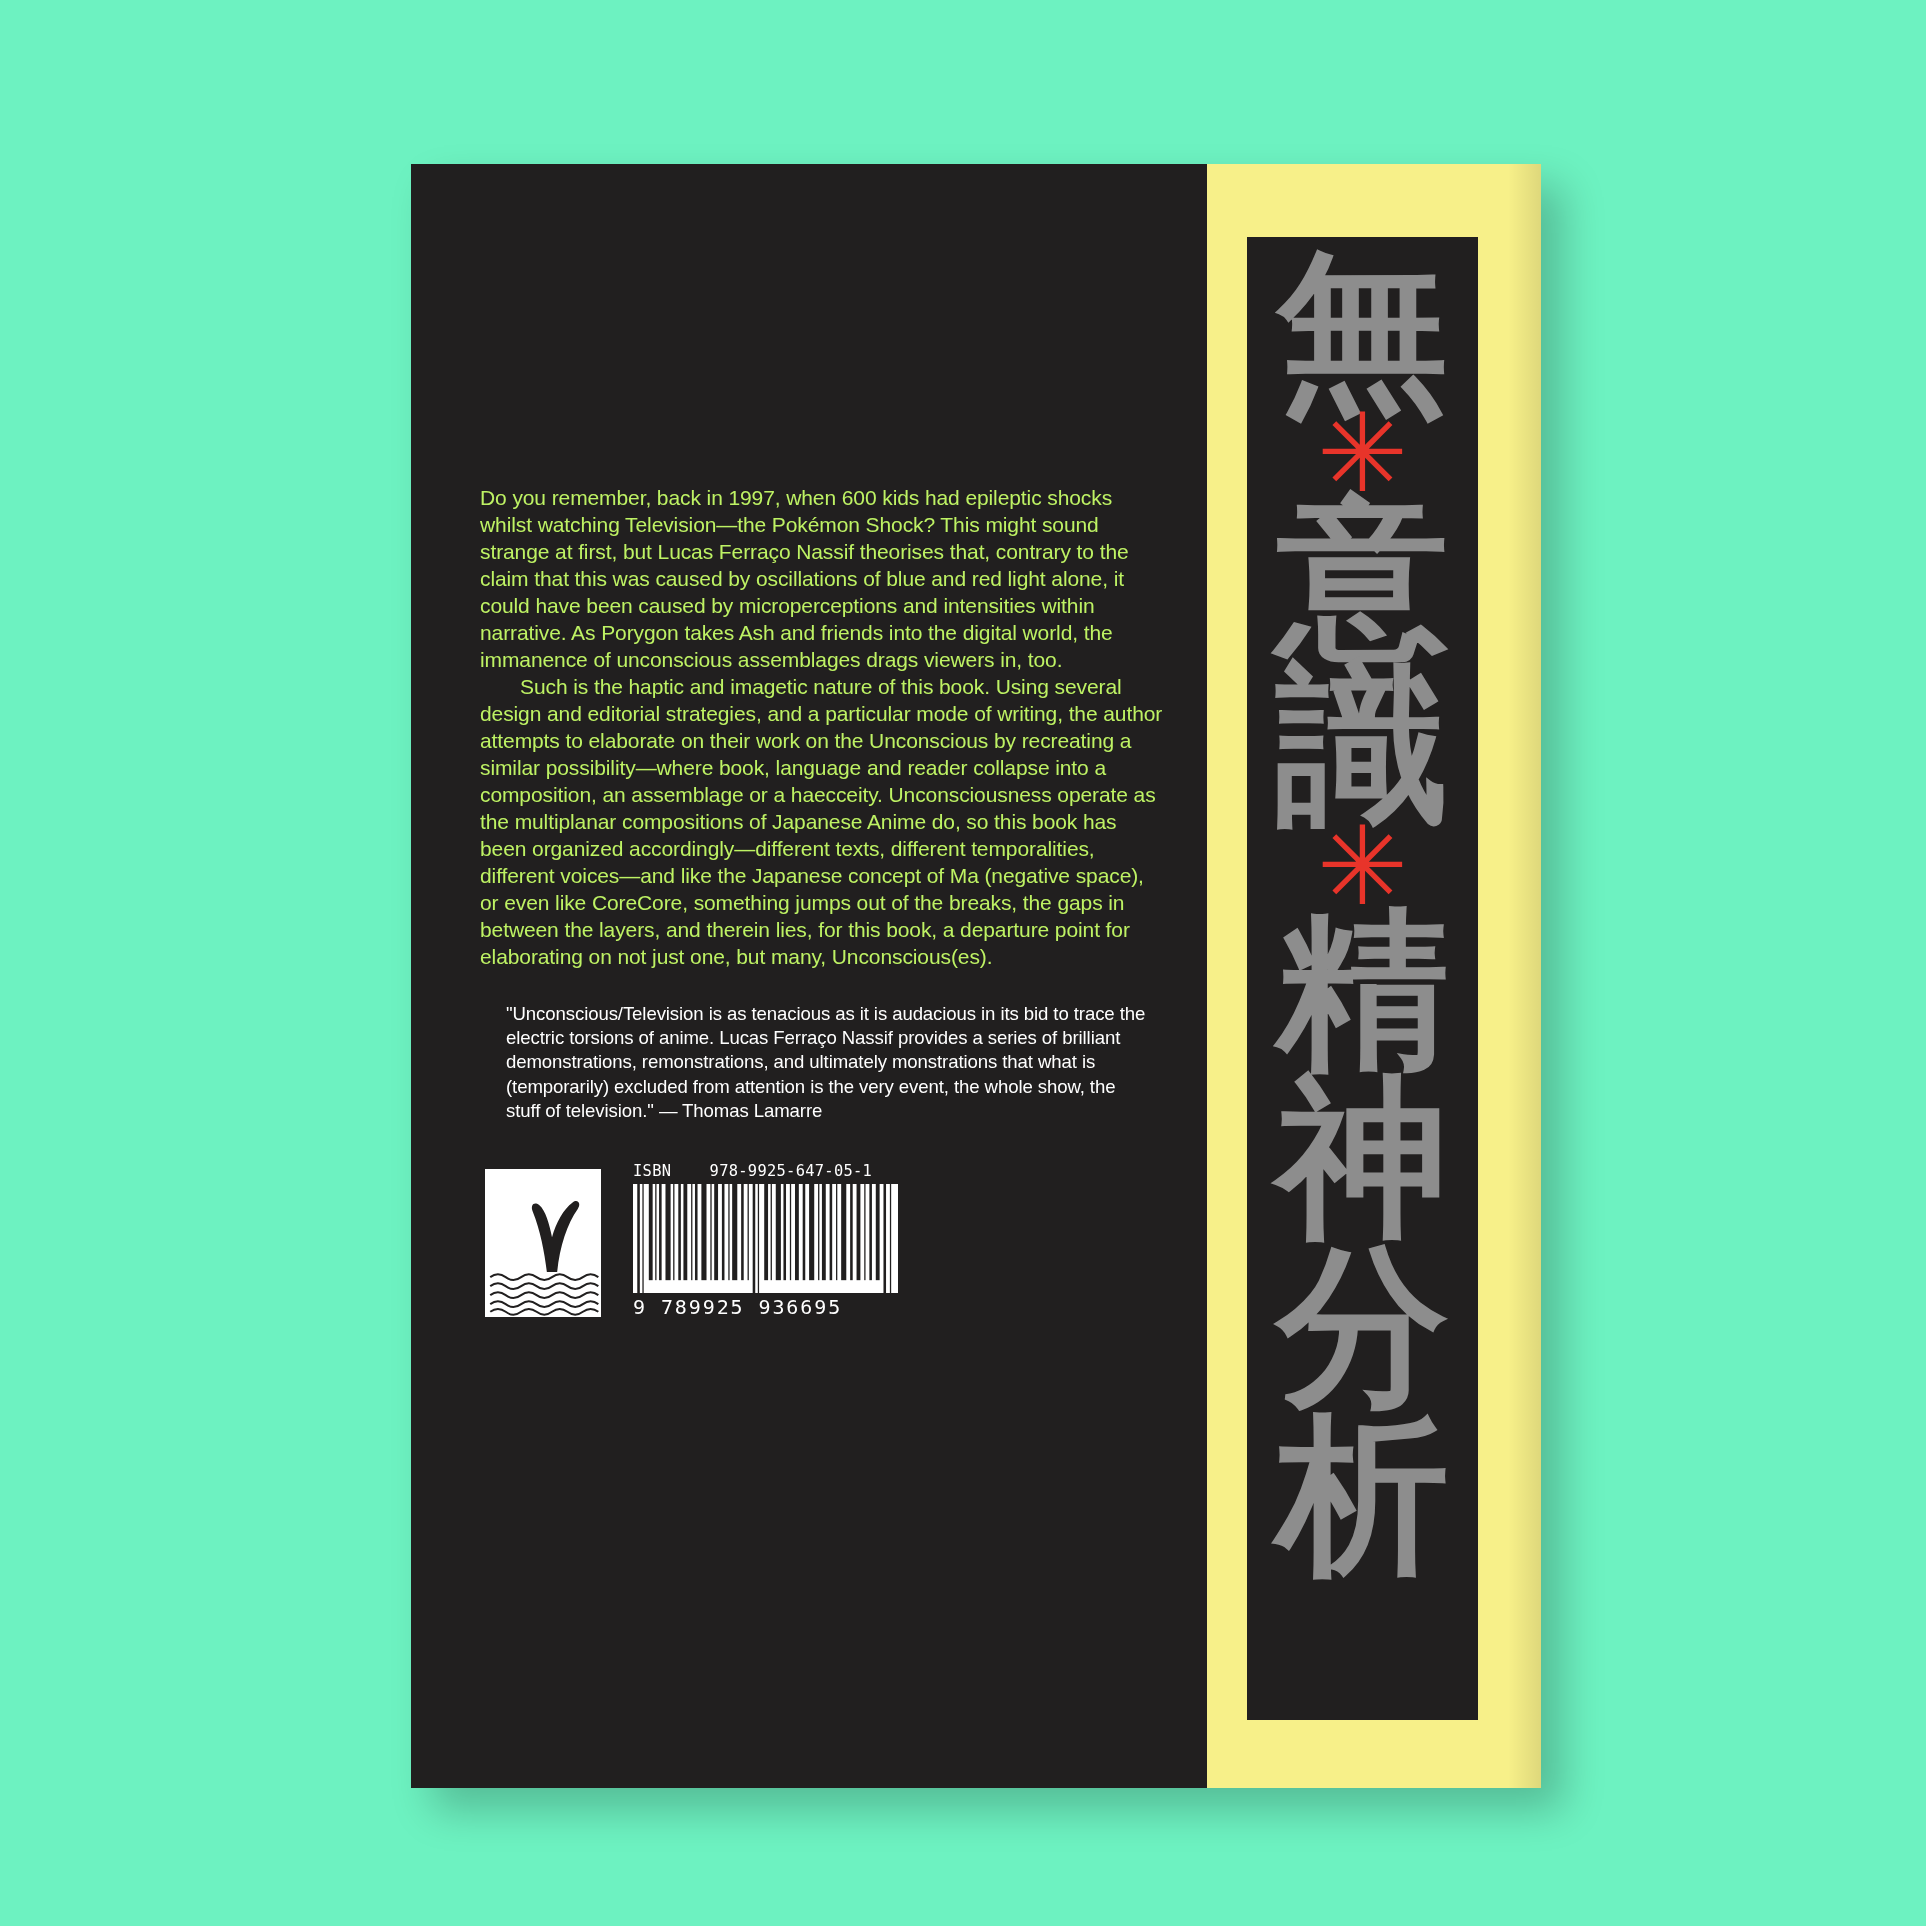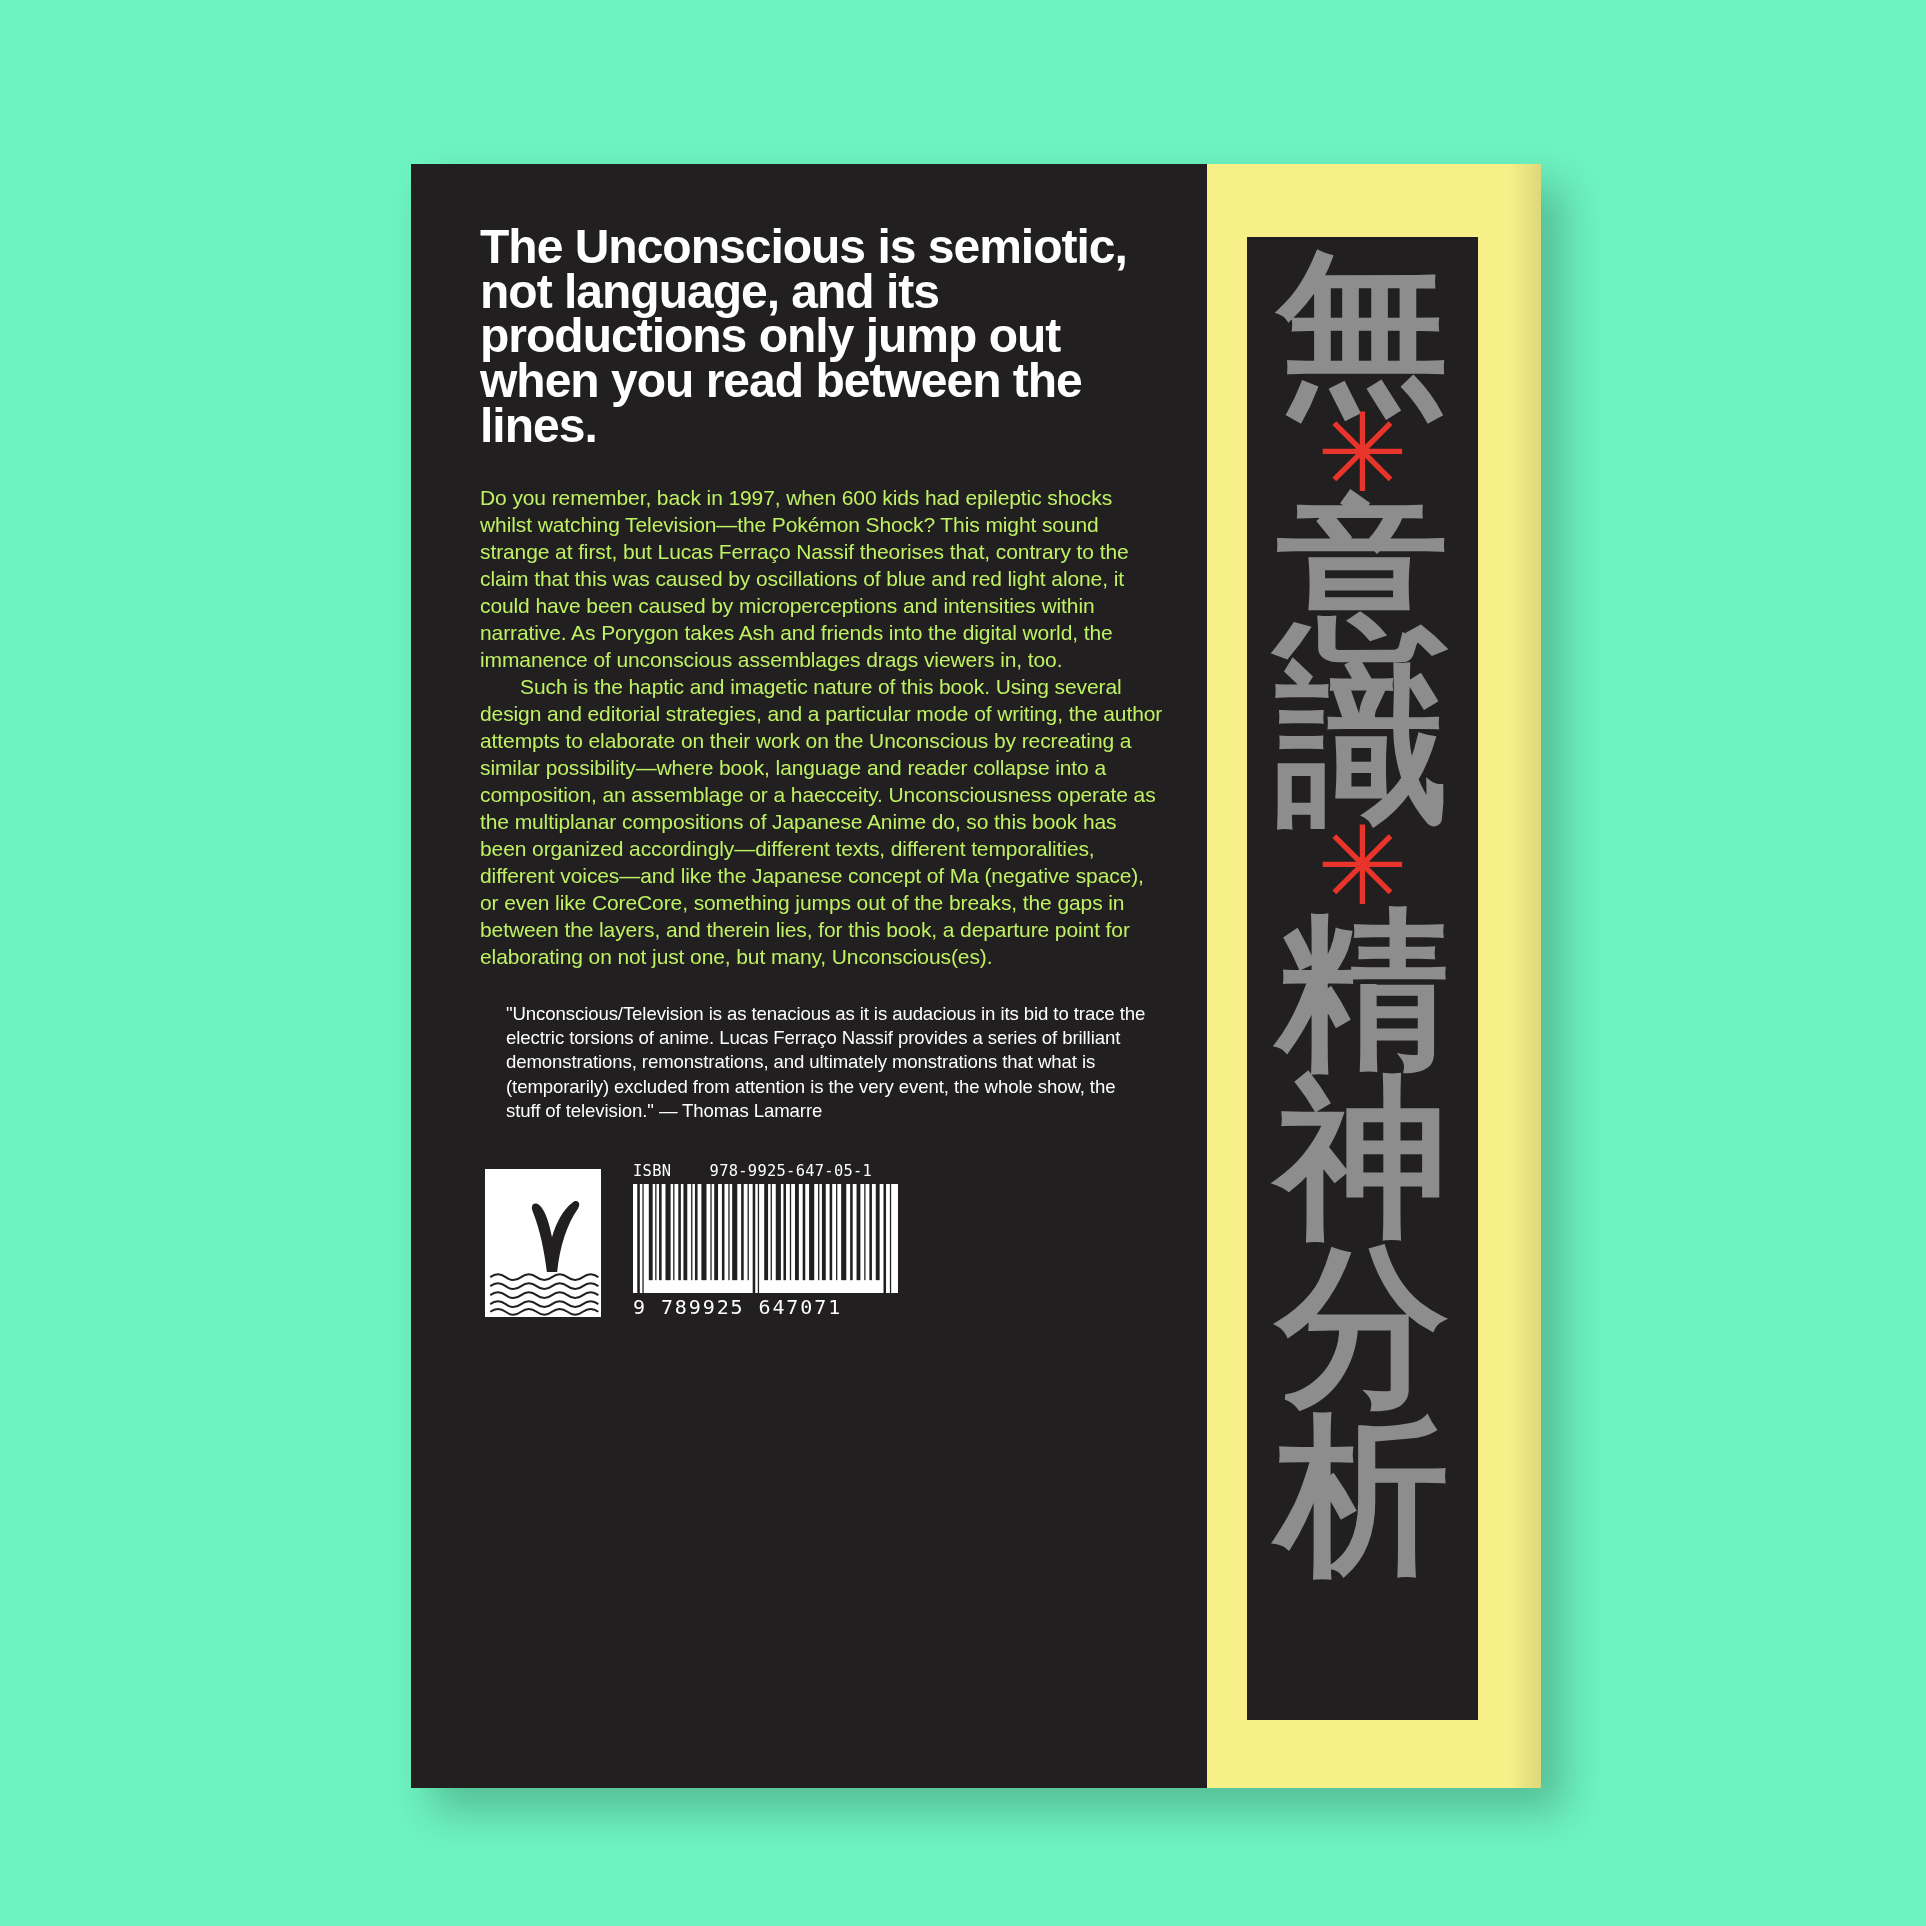--- a/index.html
+++ b/index.html
@@ -165,21 +165,20 @@
     white-space: nowrap;
   }
 </style>
 </head>
 <body>
 
 <div id="book">
 
   <div id="back-panel">
 
-    <div id="headline">The Unconscious is semiotic, not language, and its productions only jump out when you read between the lines.</div>
 
     <div id="body-copy">
       <p>Do you remember, back in 1997, when 600 kids had epileptic shocks whilst watching Television—the Pokémon Shock? This might sound strange at first, but Lucas Ferraço Nassif theorises that, contrary to the claim that this was caused by oscillations of blue and red light alone, it could have been caused by microperceptions and intensities within narrative. As Porygon takes Ash and friends into the digital world, the immanence of unconscious assemblages drags viewers in, too.</p>
       <p class="indented">Such is the haptic and imagetic nature of this book. Using several design and editorial strategies, and a particular mode of writing, the author attempts to elaborate on their work on the Unconscious by recreating a similar possibility—where book, language and reader collapse into a composition, an assemblage or a haecceity. Unconsciousness operate as the multiplanar compositions of Japanese Anime do, so this book has been organized accordingly—different texts, different temporalities, different voices—and like the Japanese concept of Ma (negative space), or even like CoreCore, something jumps out of the breaks, the gaps in between the layers, and therein lies, for this book, a departure point for elaborating on not just one, but many, Unconscious(es).</p>
     </div>
 
     <div id="blurb">"Unconscious/Television is as tenacious as it is audacious in its bid to trace the electric torsions of anime.  Lucas Ferraço Nassif provides a series of brilliant demonstrations, remonstrations, and ultimately monstrations that what is (temporarily) excluded from attention is the very event, the whole show, the stuff of television." — Thomas Lamarre</div>
 
     <div id="publisher-logo">
       <svg viewBox="0 0 180 230" width="116" height="148" aria-hidden="true">
@@ -242,21 +241,21 @@
             <rect x="338" y="0" width="4" height="150"></rect>
             <rect x="348" y="0" width="6" height="150"></rect>
             <rect x="360" y="0" width="2" height="150"></rect>
             <rect x="368" y="0" width="4" height="150"></rect>
             <rect x="378" y="0" width="6" height="150"></rect>
             <rect x="390" y="0" width="4" height="170"></rect>
             <rect x="400" y="0" width="2" height="170"></rect>
           </g>
         </svg>
       </div>
-      <div id="barcode-digits">9 789925 647071</div>
+      <div id="barcode-digits">9 789925 936695</div>
     </div>
 
   </div>
 
   <div id="yellow-strip">
     <div id="vertical-title-box">
       <span class="jp-char">無</span>
       <span class="jp-star">✳</span>
       <span class="jp-char">意</span>
       <span class="jp-char">識</span>

